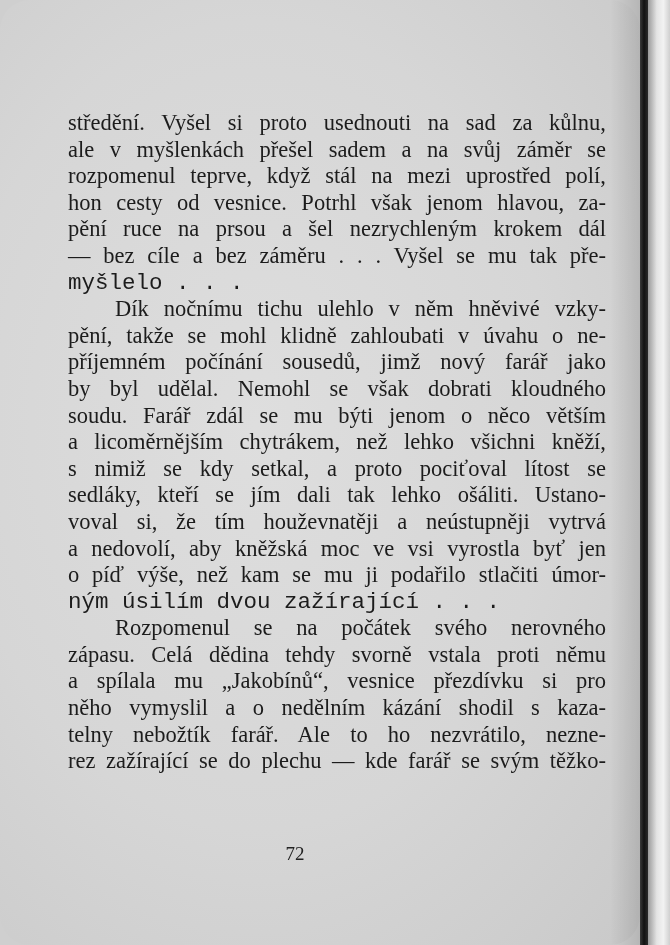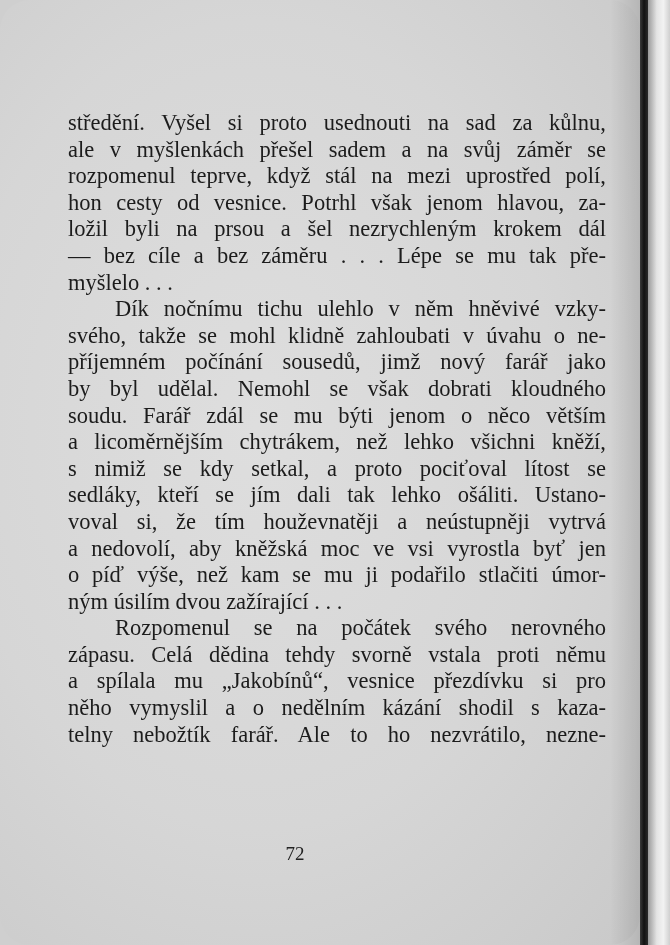--- a/index.html
+++ b/index.html
@@ -26,65 +26,66 @@
     background: linear-gradient(to right, #9a9a9a, #e4e4e4 40%, #f2f2f2 70%, #cfcfcf);
   }
   .text-block {
     position: absolute; left: 68px; top: 110px; width: 538px;
     color: #1c1c1c; font-size: 22.5px; line-height: 26.6px;
   }
   .line {
     display: block; white-space: nowrap;
     text-align: justify; text-align-last: justify;
   }
-  .line.last { text-align-last: left; }
+  .line.last { text-align-last: left; font-family: Liberation Mono, monospace; }
   .line.indent { padding-left: 47px; }
   .page-number {
     position: absolute; left: 0; width: 620px; top: 843px;
     text-align: center; font-size: 19px; color: #222;
     padding-right: 30px; box-sizing: border-box;
   }
 </style>
 </head>
 <body>
 
 <div class="page">
   <div class="text-block">
 
     <div>
       <span class="line">středění. Vyšel si proto usednouti na sad za kůlnu,</span>
       <span class="line">ale v myšlenkách přešel sadem a na svůj záměr se</span>
       <span class="line">rozpomenul teprve, když stál na mezi uprostřed polí,</span>
       <span class="line">hon cesty od vesnice. Potrhl však jenom hlavou, za-</span>
-      <span class="line">ložil byli na prsou a šel nezrychleným krokem dál</span>
-      <span class="line">— bez cíle a bez záměru . . . Lépe se mu tak pře-</span>
+      <span class="line">pění ruce na prsou a šel nezrychleným krokem dál</span>
+      <span class="line">— bez cíle a bez záměru . . . Vyšel se mu tak pře-</span>
       <span class="line last">myšlelo . . .</span>
     </div>
 
     <div>
       <span class="line indent">Dík nočnímu tichu ulehlo v něm hněvivé vzky-</span>
-      <span class="line">svého, takže se mohl klidně zahloubati v úvahu o ne-</span>
+      <span class="line">pění, takže se mohl klidně zahloubati v úvahu o ne-</span>
       <span class="line">příjemném počínání sousedů, jimž nový farář jako</span>
       <span class="line">by byl udělal. Nemohl se však dobrati kloudného</span>
       <span class="line">soudu. Farář zdál se mu býti jenom o něco větším</span>
       <span class="line">a licoměrnějším chytrákem, než lehko všichni kněží,</span>
       <span class="line">s nimiž se kdy setkal, a proto pociťoval lítost se</span>
       <span class="line">sedláky, kteří se jím dali tak lehko ošáliti. Ustano-</span>
       <span class="line">voval si, že tím houževnatěji a neústupněji vytrvá</span>
       <span class="line">a nedovolí, aby kněžská moc ve vsi vyrostla byť jen</span>
       <span class="line">o píď výše, než kam se mu ji podařilo stlačiti úmor-</span>
       <span class="line last">ným úsilím dvou zažírající . . .</span>
     </div>
 
     <div>
       <span class="line indent">Rozpomenul se na počátek svého nerovného</span>
       <span class="line">zápasu. Celá dědina tehdy svorně vstala proti němu</span>
       <span class="line">a spílala mu „Jakobínů“, vesnice přezdívku si pro</span>
       <span class="line">něho vymyslil a o nedělním kázání shodil s kaza-</span>
       <span class="line">telny nebožtík farář. Ale to ho nezvrátilo, nezne-</span>
+      <span class="line">rez zažírající se do plechu — kde farář se svým těžko-</span>
     </div>
   </div>
 </div>
 
 <div class="page-number">72</div>
 
 <div class="spine"></div>
 <div class="edge"></div>
 
 </body></html>

